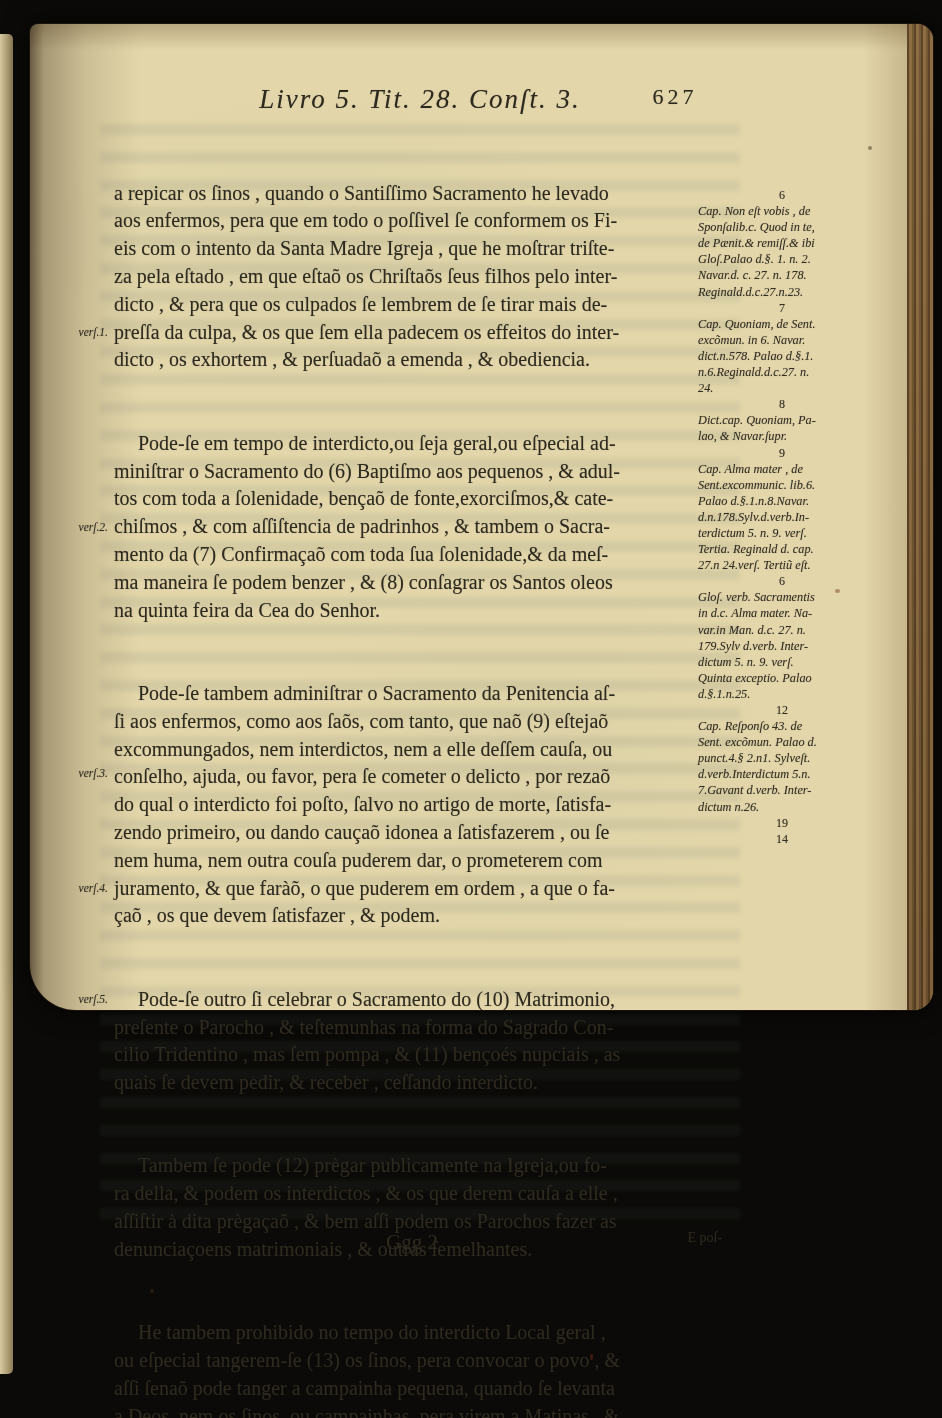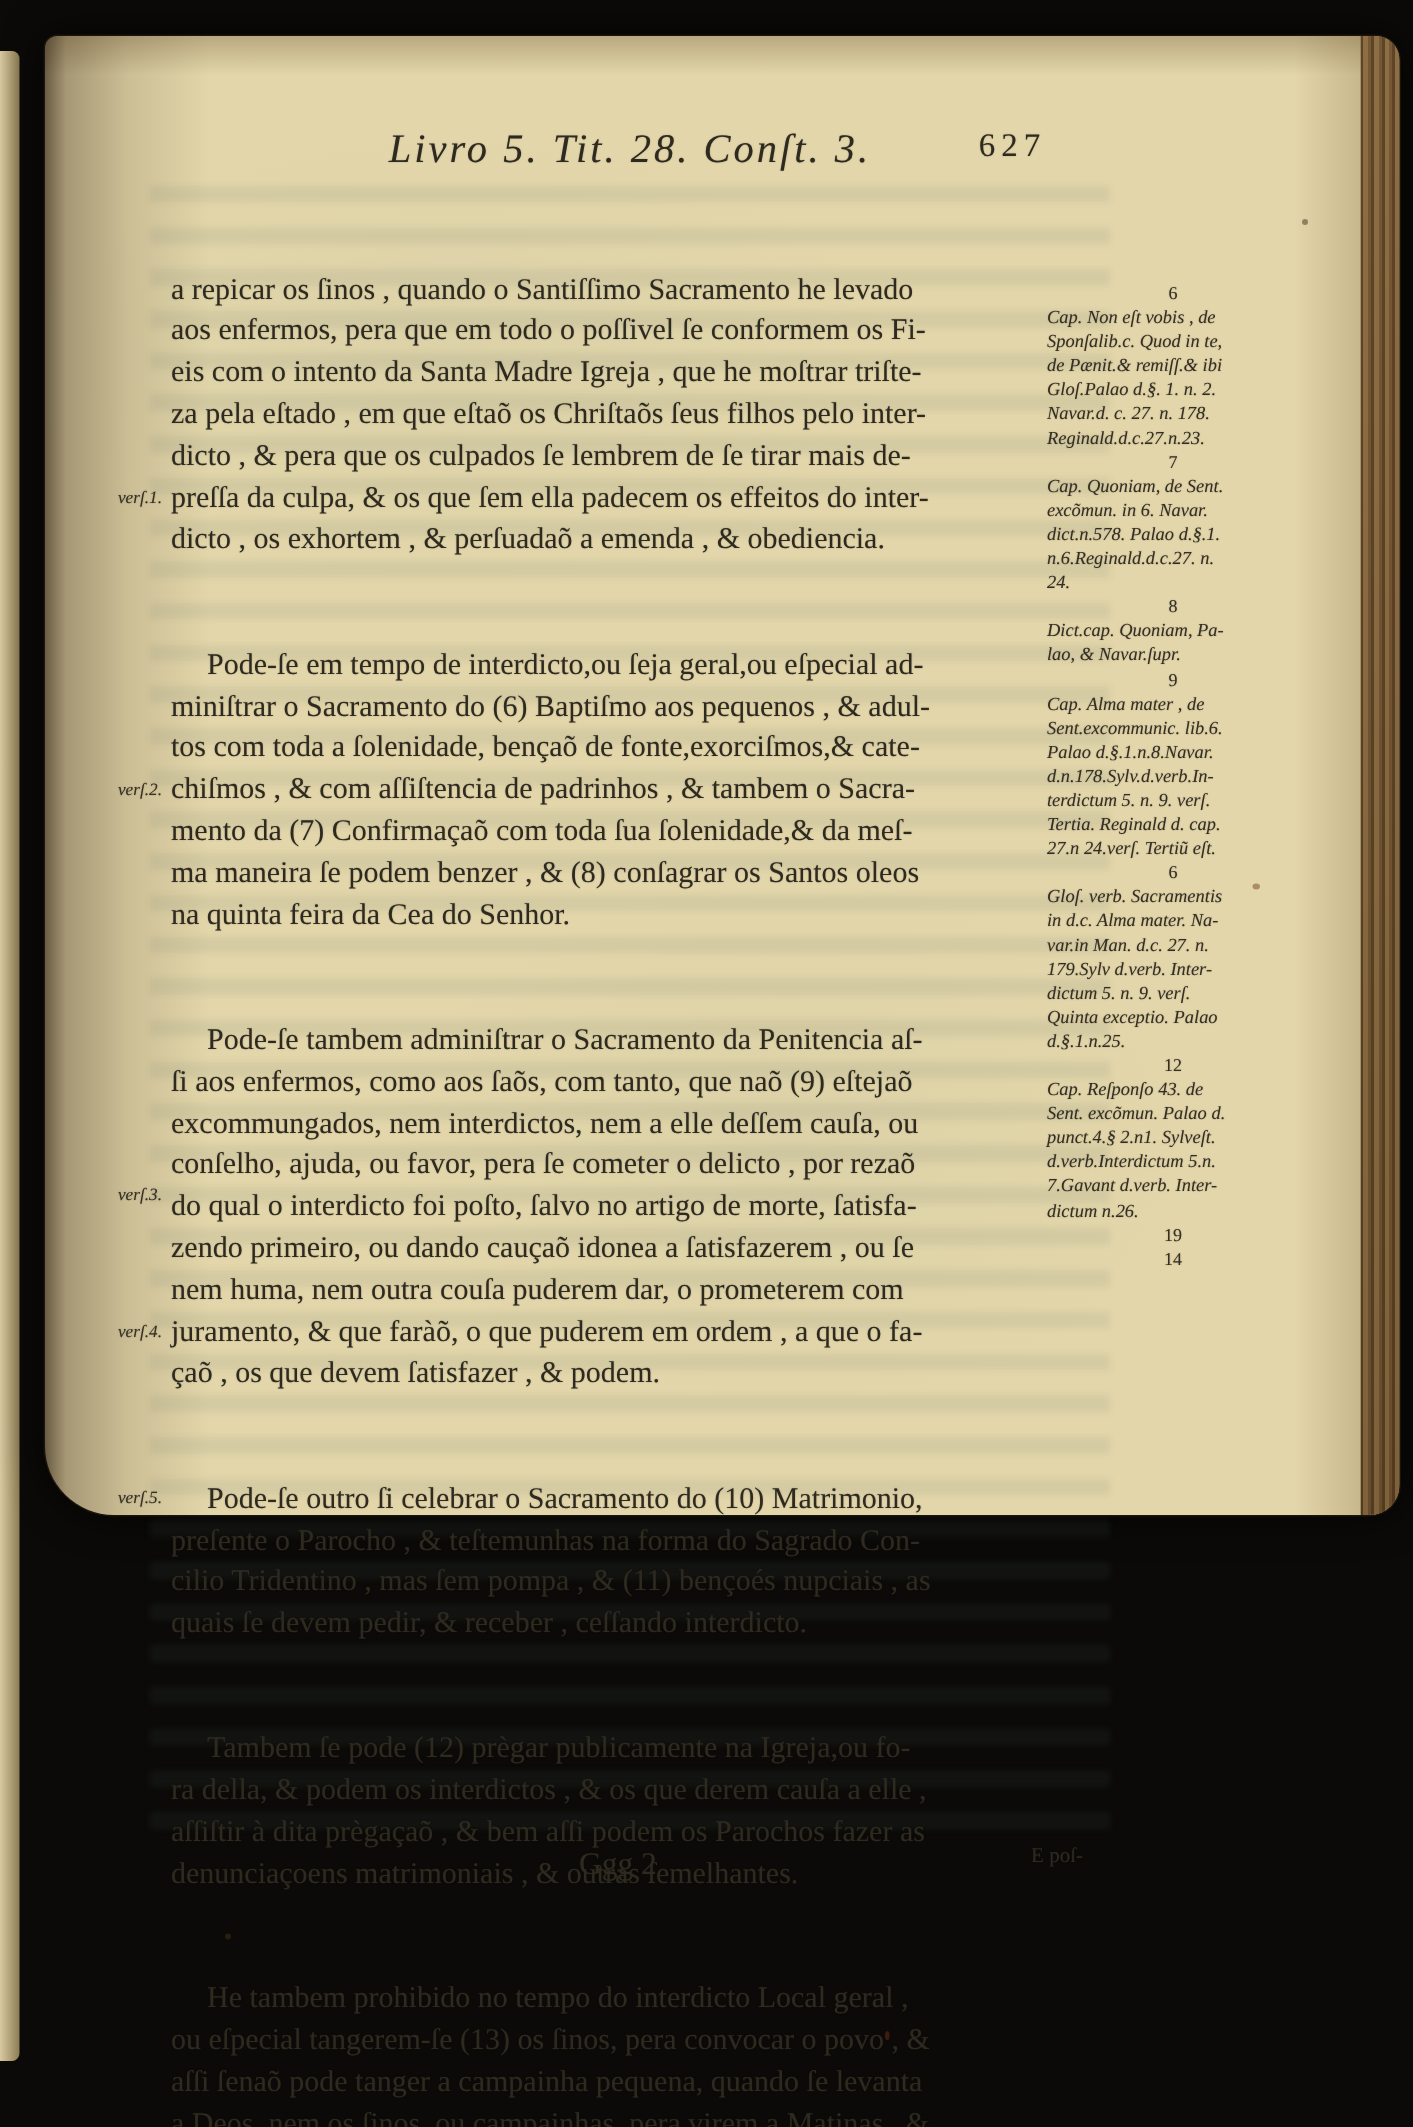--- a/index.html
+++ b/index.html
@@ -66,21 +66,21 @@
   }
   .bodytext p{margin:0;text-indent:24px;}
   .bodytext p.first{text-indent:0;}
 
   
   .verse-label{
     position:absolute;left:12px;width:66px;text-align:right;
     font-style:italic;font-size:11.5px;color:#352f24;
     text-shadow:0 0 1px rgba(46,42,32,0.4);
   }
-  .vl1{top:302px;}.vl2{top:497px;}.vl3{top:767px;}.vl4{top:858px;}.vl5{top:969px;}
+  .vl1{top:302px;}.vl2{top:497px;}.vl3{top:743px;}.vl4{top:858px;}.vl5{top:969px;}
 
   
   .margin-notes{
     position:absolute;left:668px;top:163px;width:196px;
     font-size:12.3px;line-height:16.1px;color:#342e24;
     text-shadow:0 0 1px rgba(46,42,32,0.35);
   }
   .margin-note .note-num{
     text-align:center;width:168px;font-style:normal;font-size:12px;
   }

